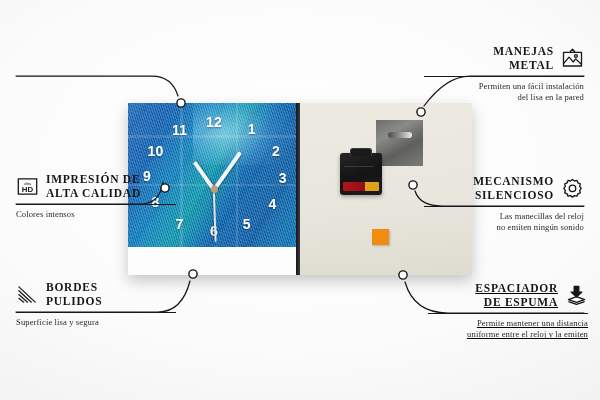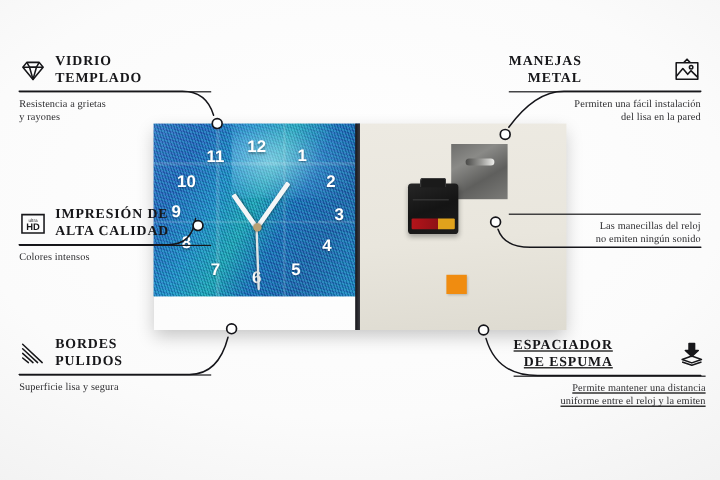--- a/index.html
+++ b/index.html
@@ -74,21 +74,21 @@
   #mech-line{position:absolute;left:4px;top:13px;width:30px;height:1px;background:#3a3a3a;}
   #foam-spacer{
     position:absolute;left:72px;top:126px;width:17px;height:16px;
     background:#f08c10;box-shadow:1px 1px 2px rgba(0,0,0,.22);
   }
   #panel-edge{position:absolute;left:168px;top:0;width:4px;height:172px;
     background:linear-gradient(90deg,#16161a,#3a3a40);}
   
   .callout{position:absolute;}
   .cal-head{display:flex;align-items:center;gap:7px;}
-  .cal-head.right{justify-content:space-between;}
+  .cal-head.right{justify-content:flex-end;}
   .cal-title{
     font-family:"Liberation Serif",serif;font-size:11.5px;font-weight:700;
     color:#17171a;letter-spacing:.75px;line-height:1.22;text-transform:uppercase;
   }
   .cal-rule{height:1px;background:#18181b;margin:4px 0 4px;}
   .cal-sub{
     font-family:"Liberation Serif",serif;font-size:8.6px;color:#2b2b2e;
     line-height:1.33;letter-spacing:.1px;
   }
   .cal-sub.right{text-align:right;}
@@ -165,37 +165,20 @@
     <g fill="#ffffff" stroke="#15151a" stroke-width="1.4">
       <circle cx="181" cy="103" r="4.1"></circle>
       <circle cx="165" cy="188" r="4.1"></circle>
       <circle cx="193" cy="274" r="4.1"></circle>
       <circle cx="421" cy="112" r="4.1"></circle>
       <circle cx="413" cy="185" r="4.1"></circle>
       <circle cx="403" cy="275" r="4.1"></circle>
     </g>
   </svg>
 
-  <div class="callout" id="c-vidrio">
-    <div class="cal-head">
-      <svg class="ico" viewBox="0 0 24 24" fill="none" stroke="#17171a" stroke-width="1.3" stroke-linejoin="round">
-        <path d="M3.2 9.4 L6.6 5.2 H17.4 L20.8 9.4 L12 20 Z"></path>
-        <path d="M3.2 9.4 H20.8"></path>
-        <path d="M6.6 5.2 L9 9.4 L12 20 L15 9.4 L17.4 5.2"></path>
-        <path d="M9 9.4 H15"></path>
-      </svg>
-      <div>
-        <div class="cal-title">VIDRIO</div>
-        <div class="cal-title">TEMPLADO</div>
-      </div>
-    </div>
-    <div class="cal-rule"></div>
-    <div class="cal-sub">Resistencia a grietas</div>
-    <div class="cal-sub">y rayones</div>
-  </div>
 
   <div class="callout" id="c-impres">
     <div class="cal-head">
       <svg class="ico" viewBox="0 0 24 24">
         <rect x="2.4" y="4" width="19.2" height="16" fill="none" stroke="#17171a" stroke-width="1.3"></rect>
         <text x="12" y="10.6" text-anchor="middle" font-family="Liberation Sans, sans-serif" font-size="4.1" fill="#17171a">ultra</text>
         <text x="12" y="17.6" text-anchor="middle" font-family="Liberation Sans, sans-serif" font-size="8.2" font-weight="bold" fill="#17171a">HD</text>
       </svg>
       <div>
         <div class="cal-title">IMPRESIÓN DE</div>
@@ -235,20 +218,32 @@
         <path d="M2.6 17.4 L8.4 10.6 L12.6 15.6 L15.4 12.4 L21.4 18.2"></path>
         <circle cx="15.6" cy="9.4" r="1.5"></circle>
       </svg>
     </div>
     <div class="cal-rule"></div>
     <div class="cal-sub right">Permiten una fácil instalación</div>
     <div class="cal-sub right">del lisa en la pared</div>
   </div>
 
   <div class="callout" id="c-mecan">
+    <div class="cal-head right">
+      <div>
+        <div class="cal-title right">MECANISMO</div>
+        <div class="cal-title right">SILENCIOSO</div>
+      </div>
+      <svg class="ico" viewBox="0 0 24 24" fill="none" stroke="#17171a" stroke-width="1.35" stroke-linejoin="round">
+        <path d="M12 2.6 L14.1 4.2 L16.7 3.6 L17.6 6.1 L20.1 7.1 L19.5 9.7 L21.1 11.8 L19.5 13.9
+                 L20.1 16.5 L17.6 17.5 L16.7 20 L14.1 19.4 L12 21 L9.9 19.4 L7.3 20 L6.4 17.5
+                 L3.9 16.5 L4.5 13.9 L2.9 11.8 L4.5 9.7 L3.9 7.1 L6.4 6.1 L7.3 3.6 L9.9 4.2 Z"></path>
+        <circle cx="12" cy="11.8" r="3.4"></circle>
+      </svg>
+    </div>
     <div class="cal-rule"></div>
     <div class="cal-sub right">Las manecillas del reloj</div>
     <div class="cal-sub right">no emiten ningún sonido</div>
   </div>
 
   <div class="callout" id="c-espac">
     <div class="cal-head right">
       <div>
         <div class="cal-title right">ESPACIADOR</div>
         <div class="cal-title right">DE ESPUMA</div>

